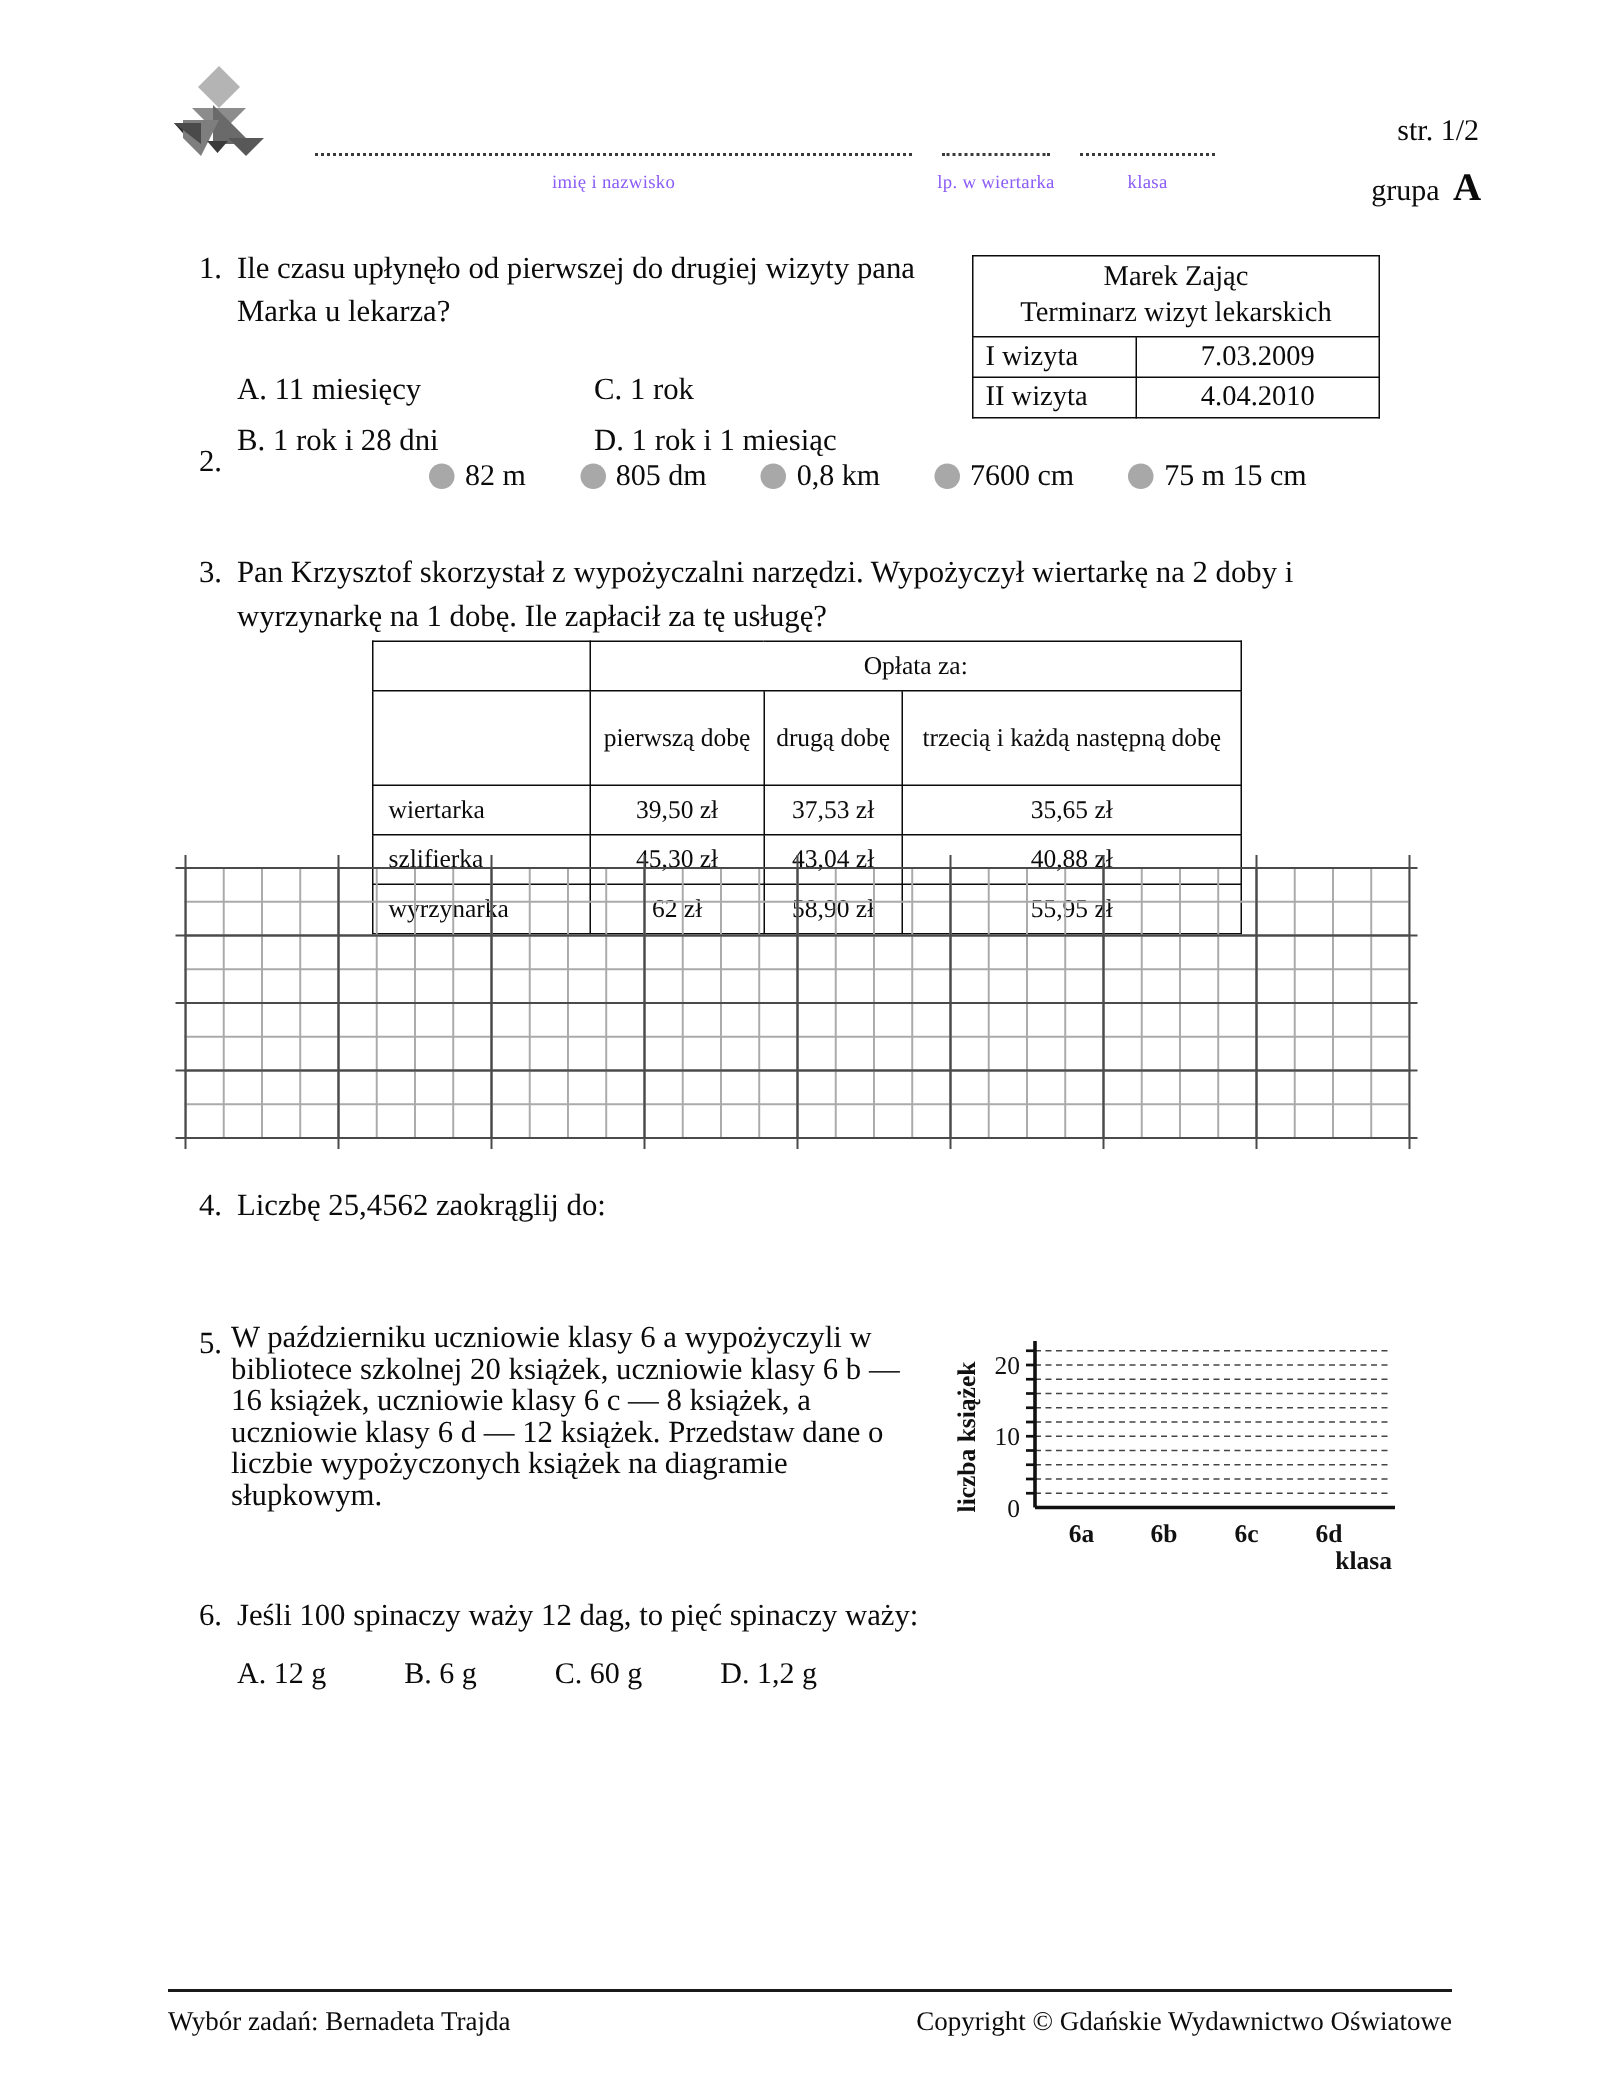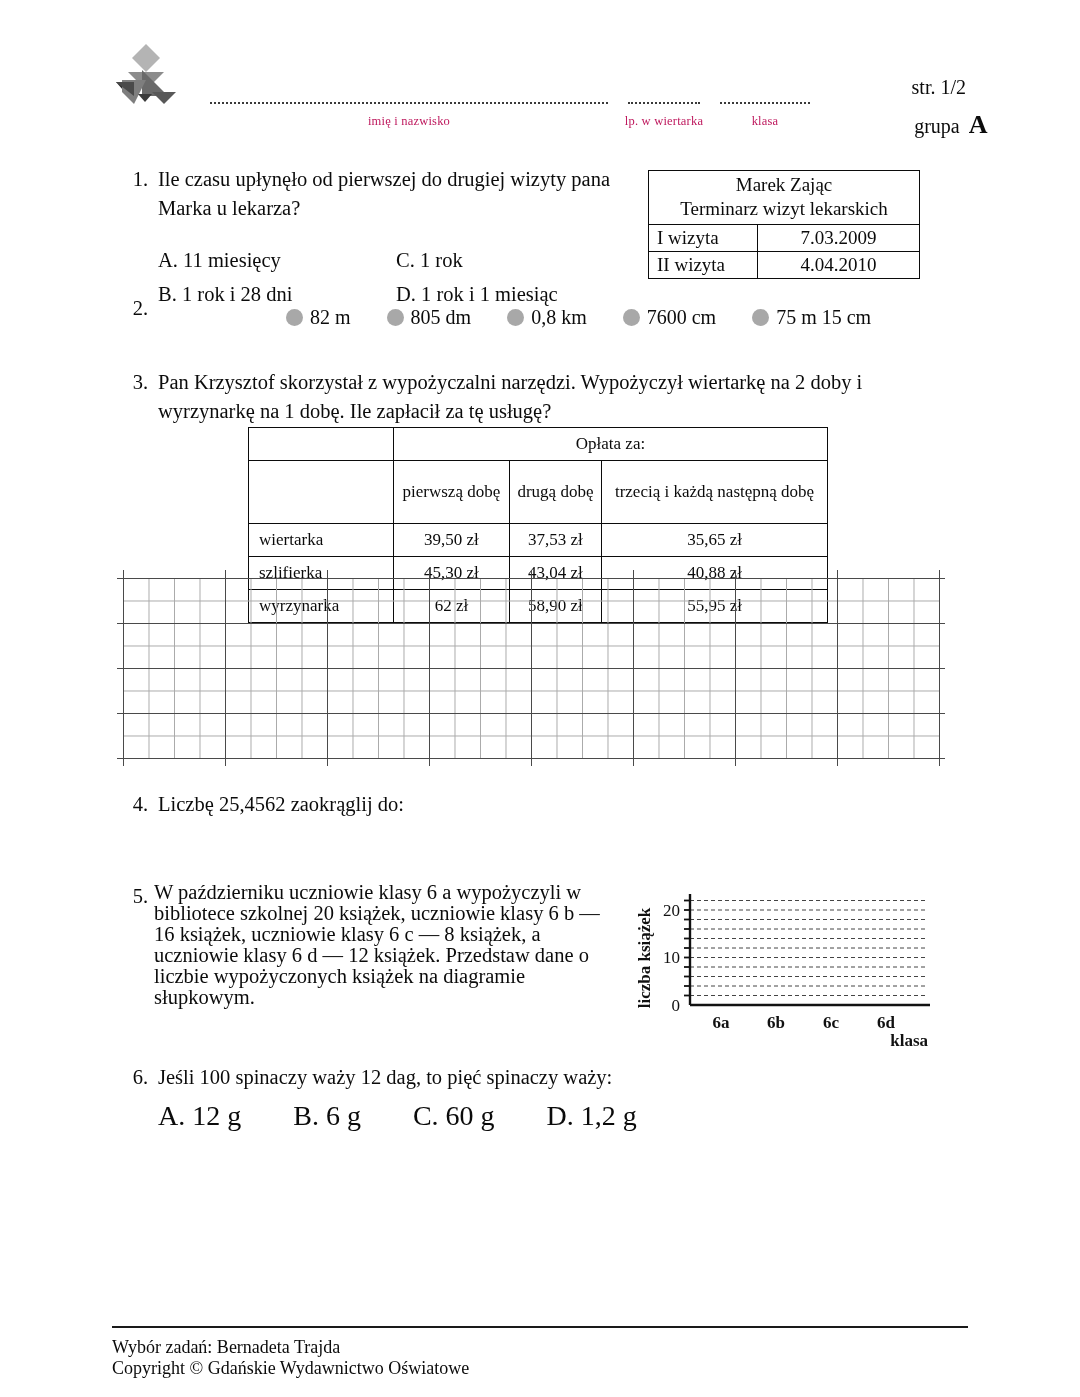--- a/index.html
+++ b/index.html
@@ -38,32 +38,32 @@
     border-bottom: 2px dotted #3a3a3a;
     height: 0;
   }
   .dl-name  { left: 0px;   top: 10px; width: 398px; }
   .dl-lp    { left: 418px; top: 10px; width: 72px;  }
   .dl-klasa { left: 510px; top: 10px; width: 90px;  }
 
   .hdr-caption {
     position: absolute;
     font-size: 12.5px;
-    color: #be185d;
+    color: #8b5cf6;
     text-align: center;
     top: 22px;
     letter-spacing: 0.2px;
   }
   .hc-name  { left: 0px;   width: 398px; }
   .hc-lp    { left: 408px; width: 92px;  }
   .hc-klasa { left: 500px; width: 110px; }
 
   .str-page {
     position: absolute;
-    right: 114px; top: 76px;
+    right: 94px; top: 76px;
     font-size: 20px;
     white-space: nowrap;
   }
   .grupa-wrap {
     position: absolute;
     right: 92px; top: 110px;
     font-size: 20px;
     white-space: nowrap;
   }
   .grupa-letter {
@@ -227,42 +227,41 @@
     width: 320px;
     height: 170px;
   }
 
   
   #q6 { left: 118px; top: 1063px; width: 700px; }
   .q6-opts {
     margin-top: 10px;
     display: flex;
     gap: 52px;
-    font-size: 28px;
+    font-size: 20px;
   }
 
   
   #footer {
     position: absolute;
     left: 112px;
     top: 1326px;
     width: 856px;
   }
   #footer .rule {
     border-top: 2.6px solid #1a1a1a;
     width: 100%;
     height: 0;
   }
   #footer .frow {
     display: flex;
     justify-content: space-between;
     align-items: baseline;
     margin-top: 9px;
     font-size: 18px;
-    flex-direction: column;
   }
   .nowrap { white-space: nowrap; }
 </style>
 </head>
 <body>
 
 <div class="header">
 
   <div class="logo">
     <svg width="80" height="72" viewBox="0 0 80 72" xmlns="http://www.w3.org/2000/svg">

